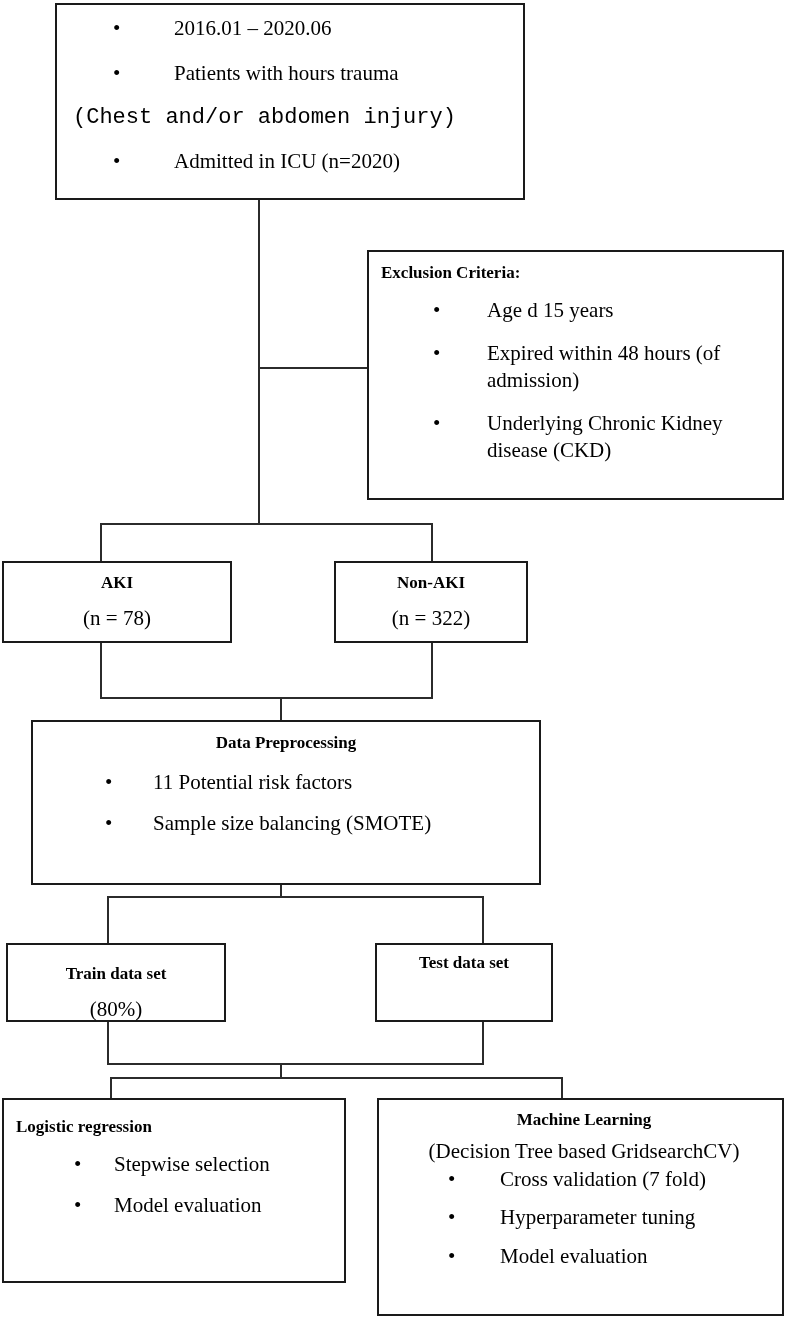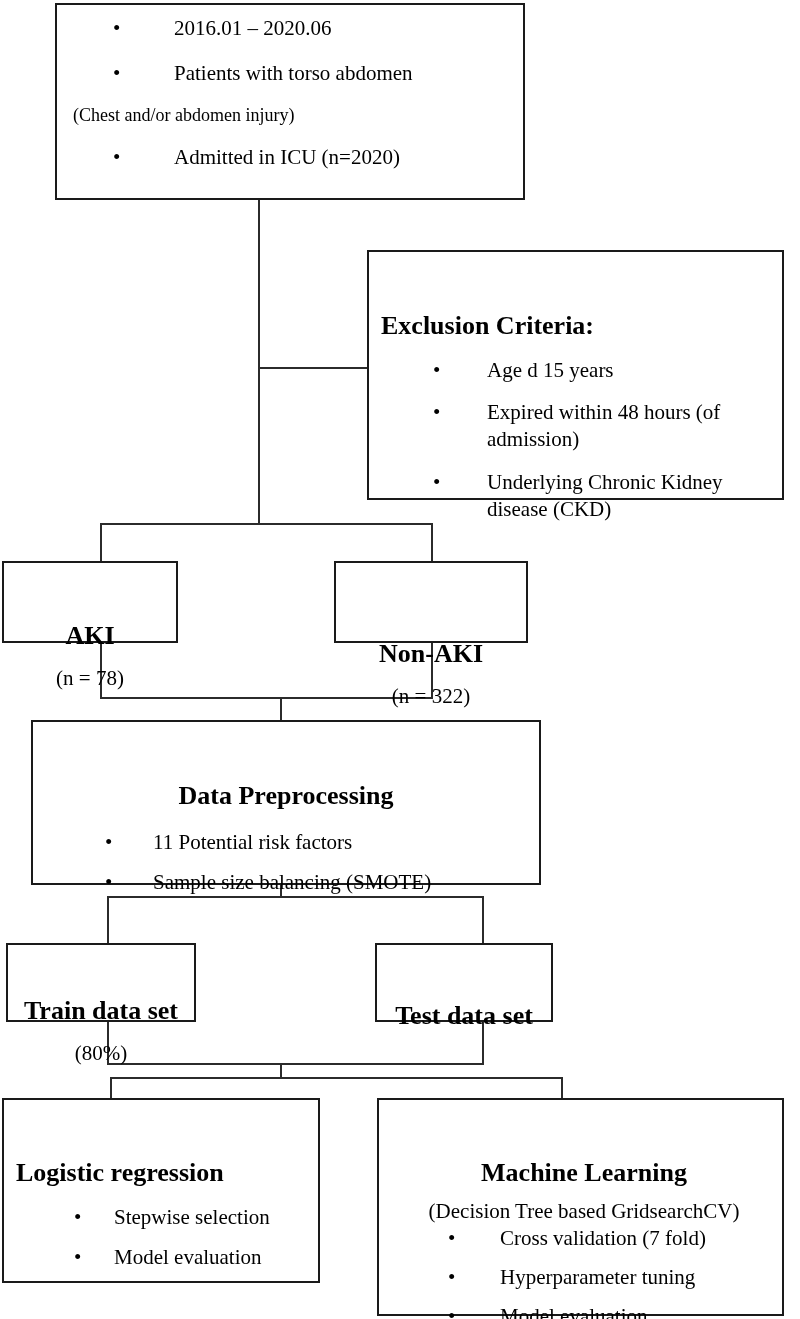--- a/index.html
+++ b/index.html
@@ -26,23 +26,22 @@
   }
   .line {
     position: absolute;
     background: #2b2b2b;
   }
   .line.h { height: 2px; }
   .line.v { width: 2px; }
   .title {
     font-weight: bold;
     text-align: center;
-    font-size: 26px;
+    font-size: 17px;
     line-height: 1.25;
-    margin-top: 48px;
   }
   .plain {
     text-align: center;
     font-size: 21px;
     line-height: 1.3;
   }
   ul.bul {
     list-style: none;
     margin: 0;
     padding: 0;
@@ -64,67 +63,67 @@
   }
 
   
   #box-cohort {
     left: 55px; top: 3px; width: 470px; height: 197px;
     padding: 10px 12px 8px 12px;
   }
   #box-cohort ul.bul > li { margin-bottom: 18px; }
   #box-cohort ul.bul > li .bdot { left: 44px; }
   #box-cohort ul.bul > li .btxt { padding-left: 105px; }
-  #box-cohort .subline { font-size: 18px; margin: 0 0 18px 0; padding-left: 4px; }
+  #box-cohort .subline { font-size: 22px; margin: 0 0 18px 0; padding-left: 4px; font-family: Liberation Mono, monospace; }
 
   
   #box-exclusion {
     left: 367px; top: 250px; width: 417px; height: 250px;
     padding: 10px 14px 8px 12px;
   }
   #box-exclusion .title { text-align: left; margin-bottom: 14px; }
   #box-exclusion ul.bul > li { margin-bottom: 16px; }
   #box-exclusion ul.bul > li .bdot { left: 52px; }
   #box-exclusion ul.bul > li .btxt { padding-left: 106px; }
 
   
   #box-aki {
-    left: 2px; top: 561px; width: 176px; height: 82px;
+    left: 2px; top: 561px; width: 230px; height: 82px;
     padding-top: 9px;
   }
   #box-nonaki {
     left: 334px; top: 561px; width: 194px; height: 82px;
-    padding-top: 27px;
+    padding-top: 9px;
   }
   .pairbox .title { margin-bottom: 12px; }
 
   
   #box-preprocess {
     left: 31px; top: 720px; width: 510px; height: 165px;
     padding: 10px 10px 8px 10px;
   }
   #box-preprocess .title { margin-bottom: 16px; }
   #box-preprocess ul.bul > li { margin-bottom: 14px; }
   #box-preprocess ul.bul > li .bdot { left: 62px; }
   #box-preprocess ul.bul > li .btxt { padding-left: 110px; }
 
   
   #box-train {
-    left: 6px; top: 943px; width: 190px; height: 79px;
-    padding-top: 2px;
+    left: 6px; top: 943px; width: 220px; height: 79px;
+    padding-top: 18px;
   }
   #box-test {
     left: 375px; top: 943px; width: 178px; height: 79px;
     padding-top: 7px;
   }
 
   
   #box-logistic {
-    left: 2px; top: 1098px; width: 318px; height: 185px;
-    padding: 9px 10px 8px 12px;
+    left: 2px; top: 1098px; width: 344px; height: 185px;
+    padding: 16px 10px 8px 12px;
   }
   #box-logistic .title { text-align: left; margin-bottom: 14px; }
   #box-logistic ul.bul > li { margin-bottom: 14px; }
   #box-logistic ul.bul > li .bdot { left: 58px; }
   #box-logistic ul.bul > li .btxt { padding-left: 98px; }
 
   
   #box-ml {
     left: 377px; top: 1098px; width: 407px; height: 218px;
     padding: 9px 10px 6px 17px;
@@ -166,21 +165,21 @@
   <div class="line v" style="left:561px; top:1077px; height:22px;"></div>
 
   <div class="box" id="box-cohort">
     <ul class="bul">
       <li>
         <span class="bdot">•</span>
         <span class="btxt">2016.01 – 2020.06</span>
       </li>
       <li>
         <span class="bdot">•</span>
-        <span class="btxt">Patients with torso abdomen</span>
+        <span class="btxt">Patients with hours trauma</span>
       </li>
     </ul>
     <div class="subline">(Chest and/or abdomen injury)</div>
     <ul class="bul">
       <li>
         <span class="bdot">•</span>
         <span class="btxt">Admitted in ICU (n=2020)</span>
       </li>
     </ul>
   </div>

